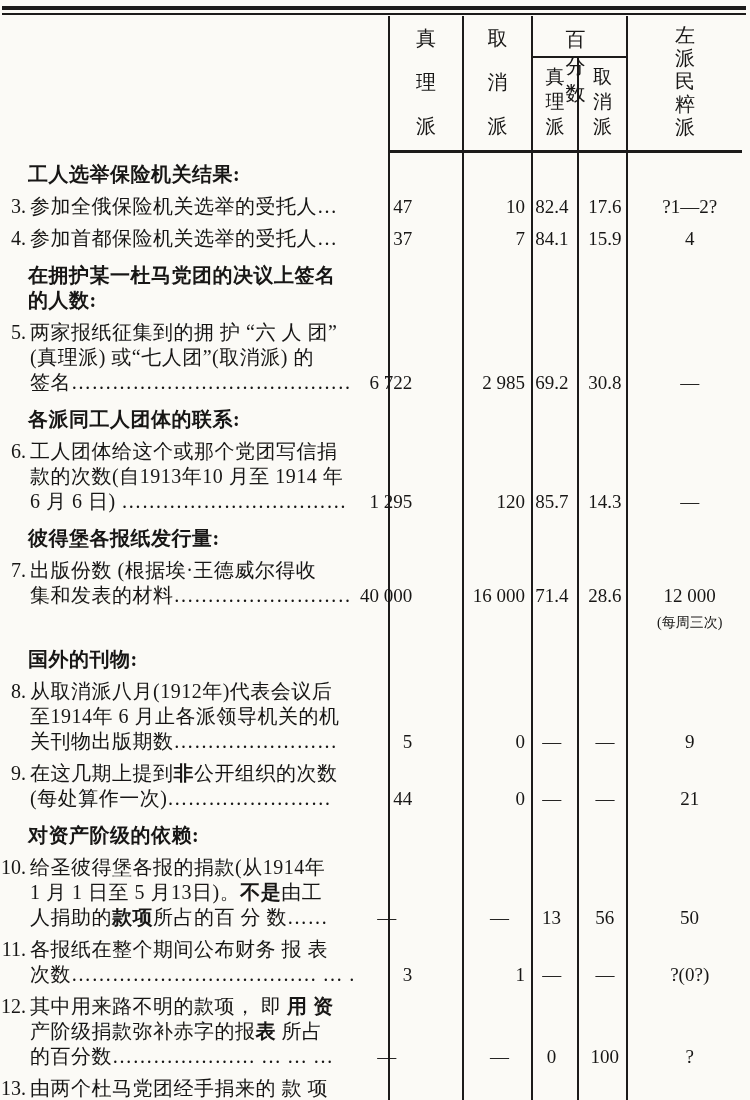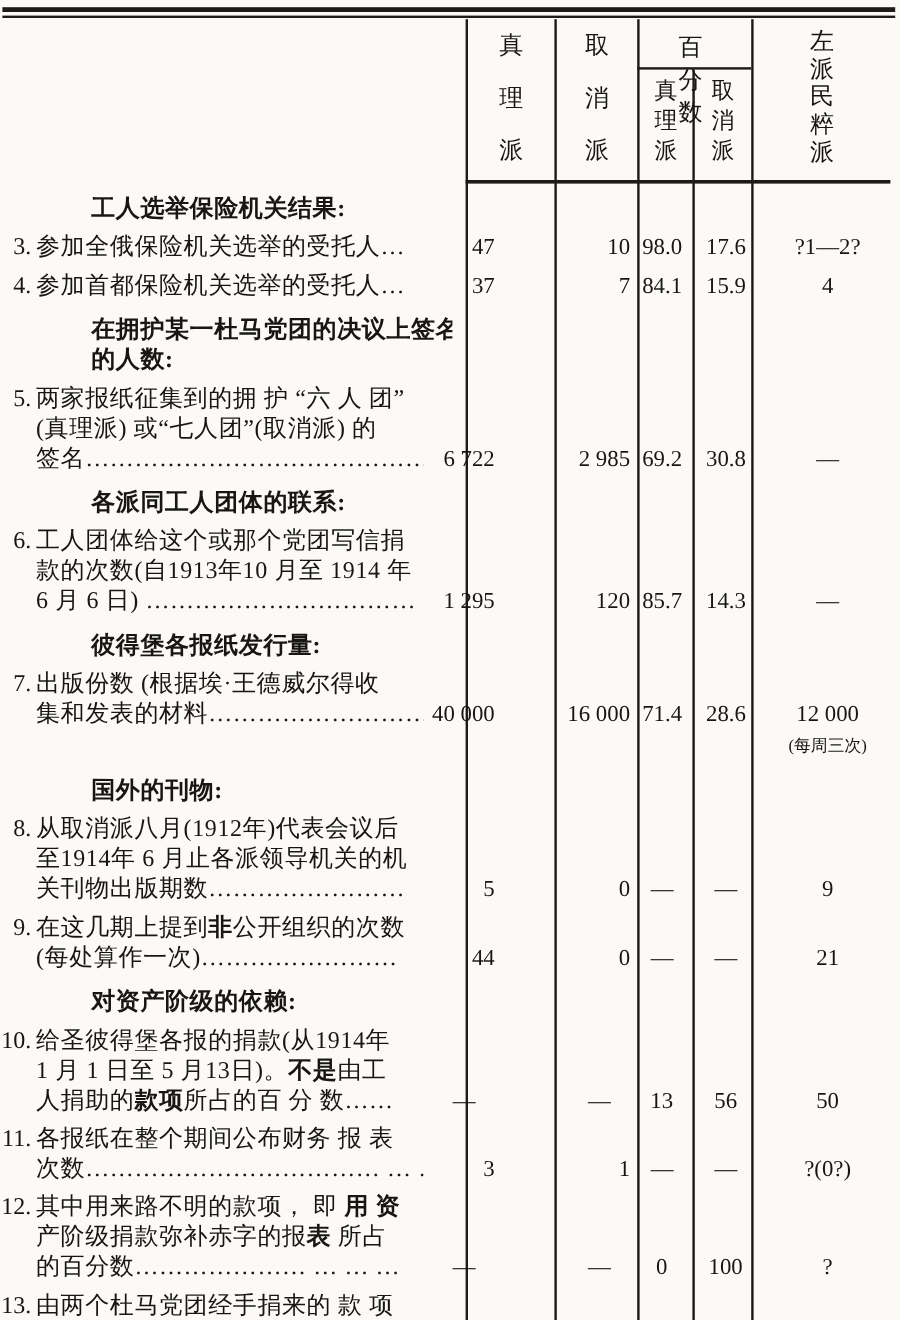--- a/index.html
+++ b/index.html
@@ -35,21 +35,21 @@
   .vtext{white-space:pre-line;}
   .h-truth{left:390px;width:72px;top:16px;line-height:44px;}
   .h-liq{left:464px;width:67px;top:16px;line-height:44px;}
   .h-pct-title{left:531px;width:73px;top:26px;letter-spacing:8px;padding-left:24px;box-sizing:border-box;}
   .h-pct-truth{left:533px;width:44px;top:64px;line-height:25px;font-size:19px;}
   .h-pct-liq{left:579px;width:47px;top:64px;line-height:25px;font-size:19px;}
   .h-narodnik{left:628px;width:114px;top:24px;line-height:23px;}
   
   .tbody{position:absolute;left:0;top:158px;width:742px;}
   .row{display:flex;align-items:flex-end;margin-top:7px;}
-  .row.section{margin-top:12px;padding-left:48px;}
+  .row.section{margin-top:12px;}
   .row.note{margin-top:2px;}
   .row:first-child{margin-top:4px;}
   .label{
     position:relative;width:388px;box-sizing:border-box;
     padding-left:30px;font-size:20px;line-height:25px;
     letter-spacing:0.5px;overflow:hidden;
   }
   .section .label{padding-left:28px;font-weight:bold;font-size:20px;}
   .label .num{
     position:absolute;left:0;top:0;width:26px;
@@ -115,21 +115,21 @@
         <div class="cell c4"></div>
         <div class="cell c5"></div>
       </div>
       <div class="row item">
         <div class="label">
           <span class="num">3.</span>
           <div class="line"><span>参加全俄保险机关选举的受托人…</span></div>
         </div>
         <div class="cell c1">47</div>
         <div class="cell c2">10</div>
-        <div class="cell c3">98.0</div>
+        <div class="cell c3">82.4</div>
         <div class="cell c4">17.6</div>
         <div class="cell c5">?1—2?</div>
       </div>
       <div class="row item">
         <div class="label">
           <span class="num">4.</span>
           <div class="line"><span>参加首都保险机关选举的受托人…</span></div>
         </div>
         <div class="cell c1">37</div>
         <div class="cell c2">7</div>

